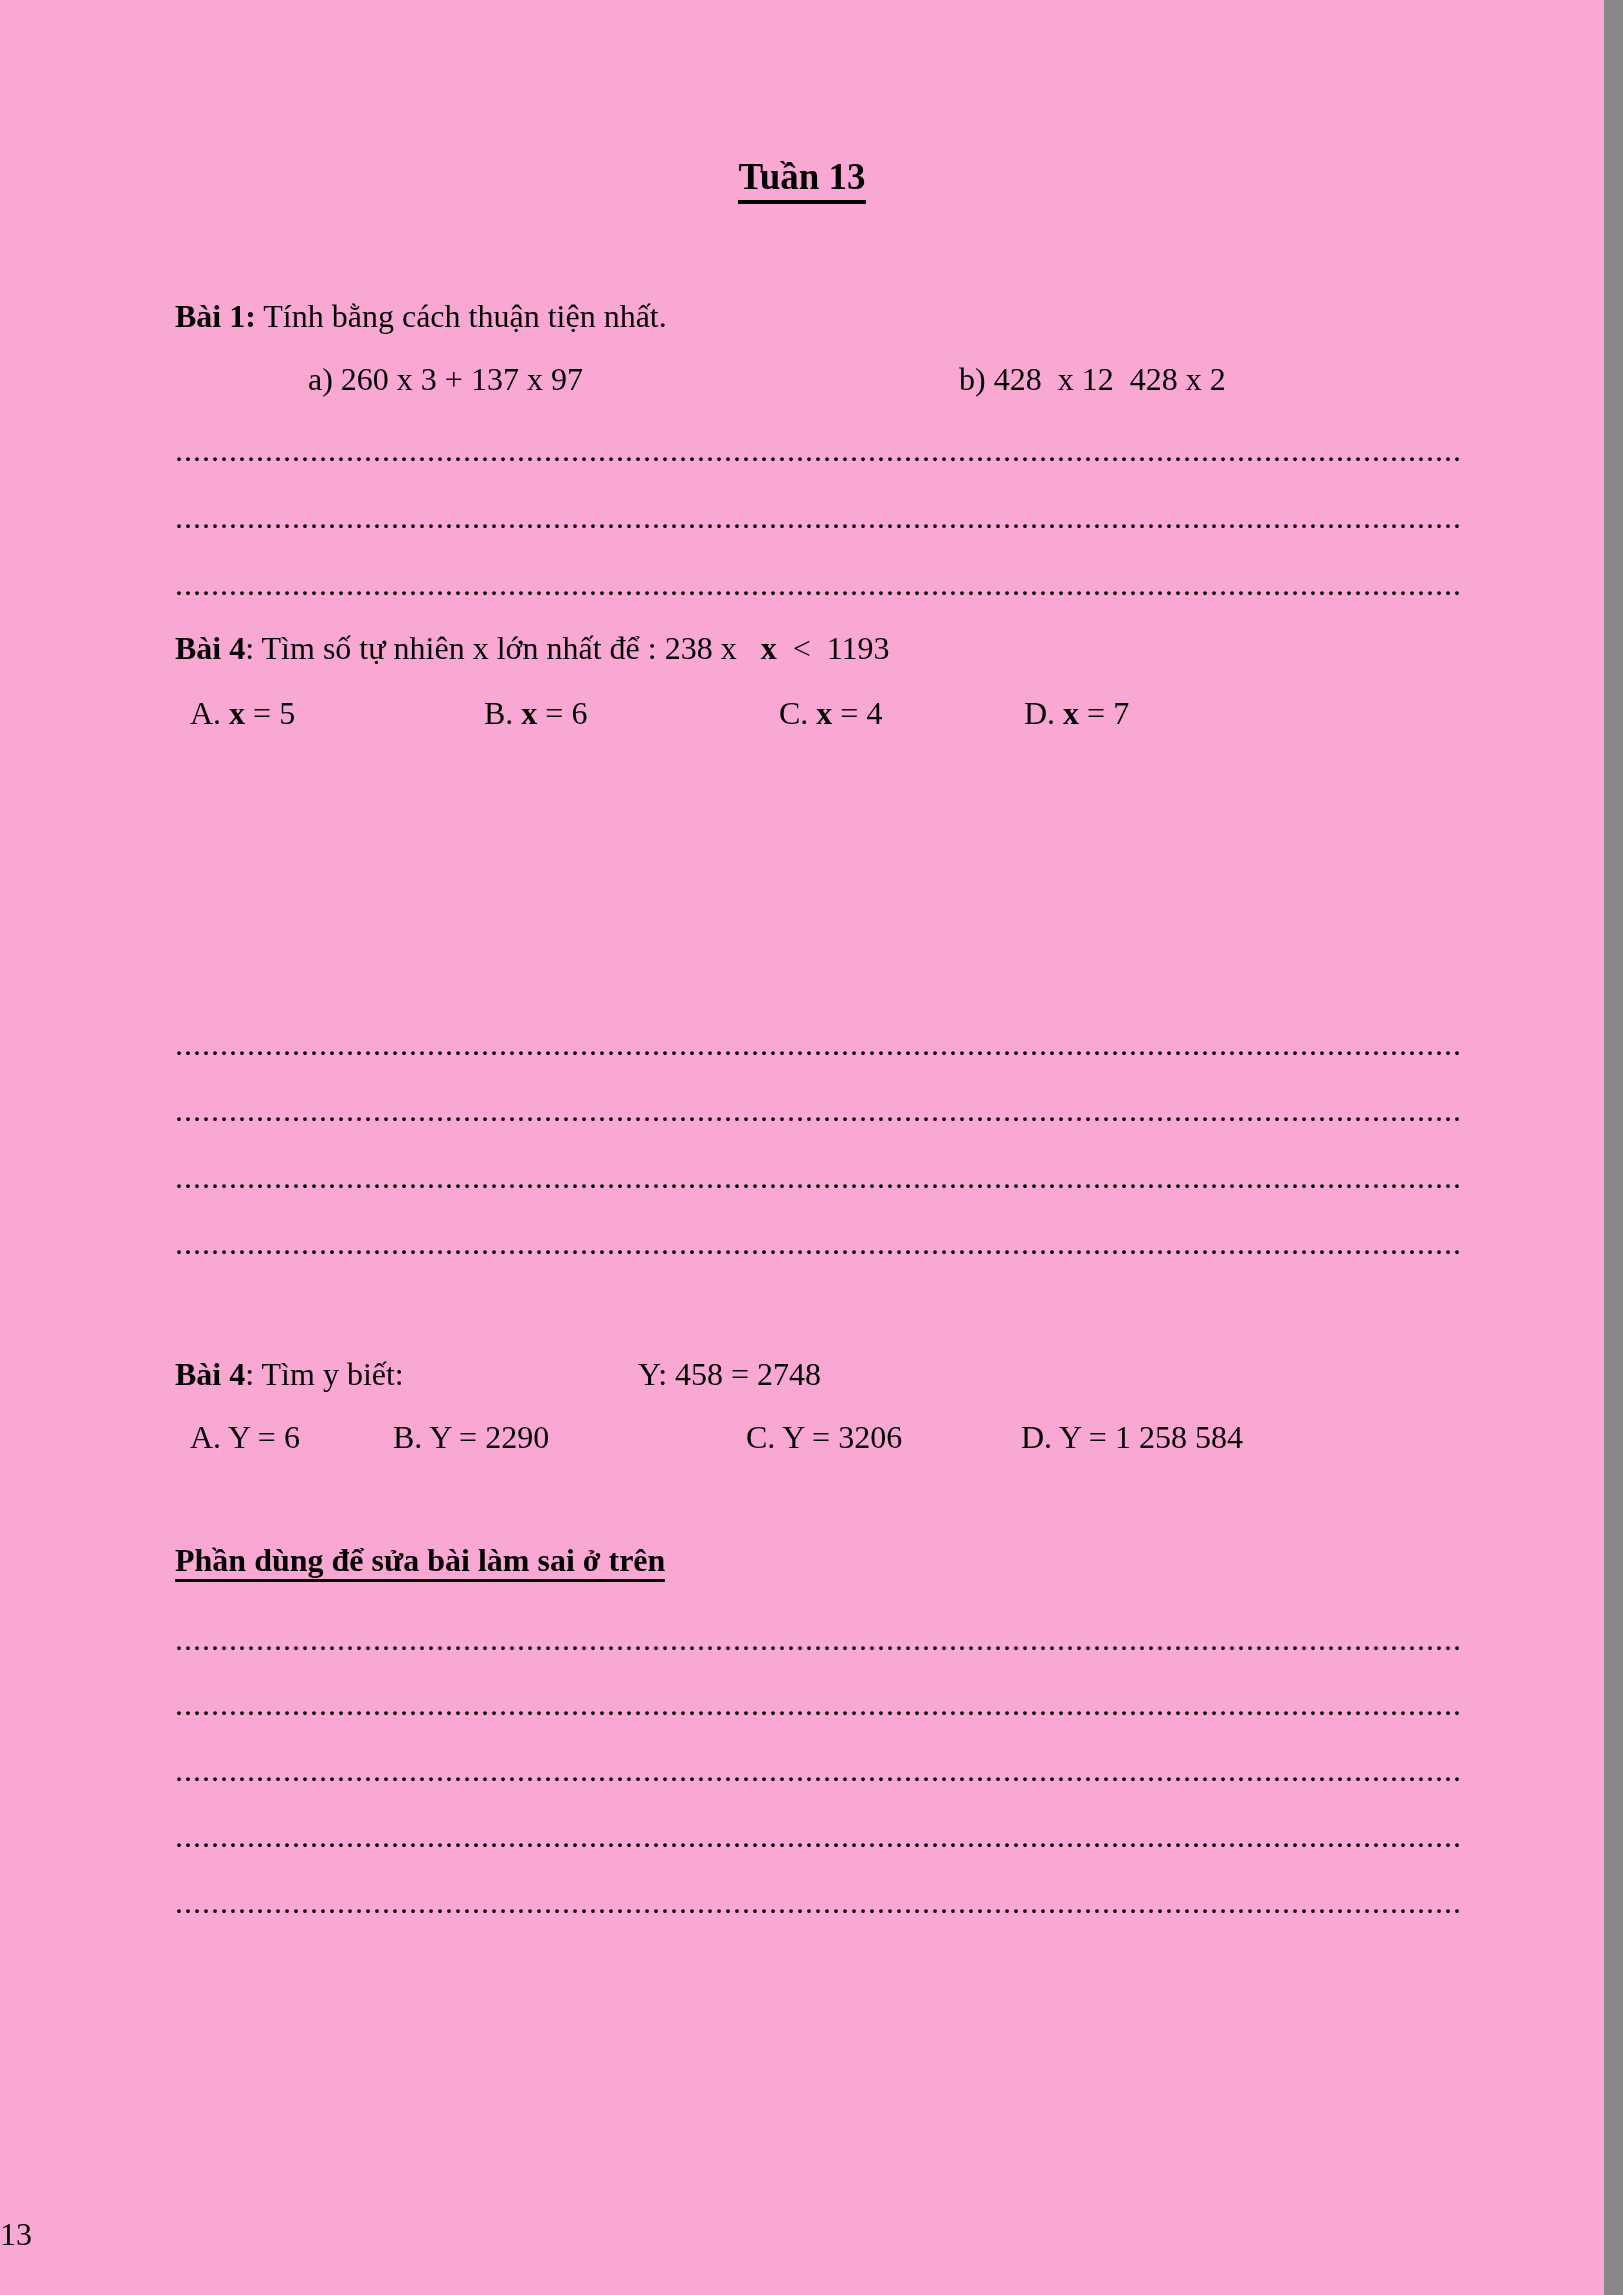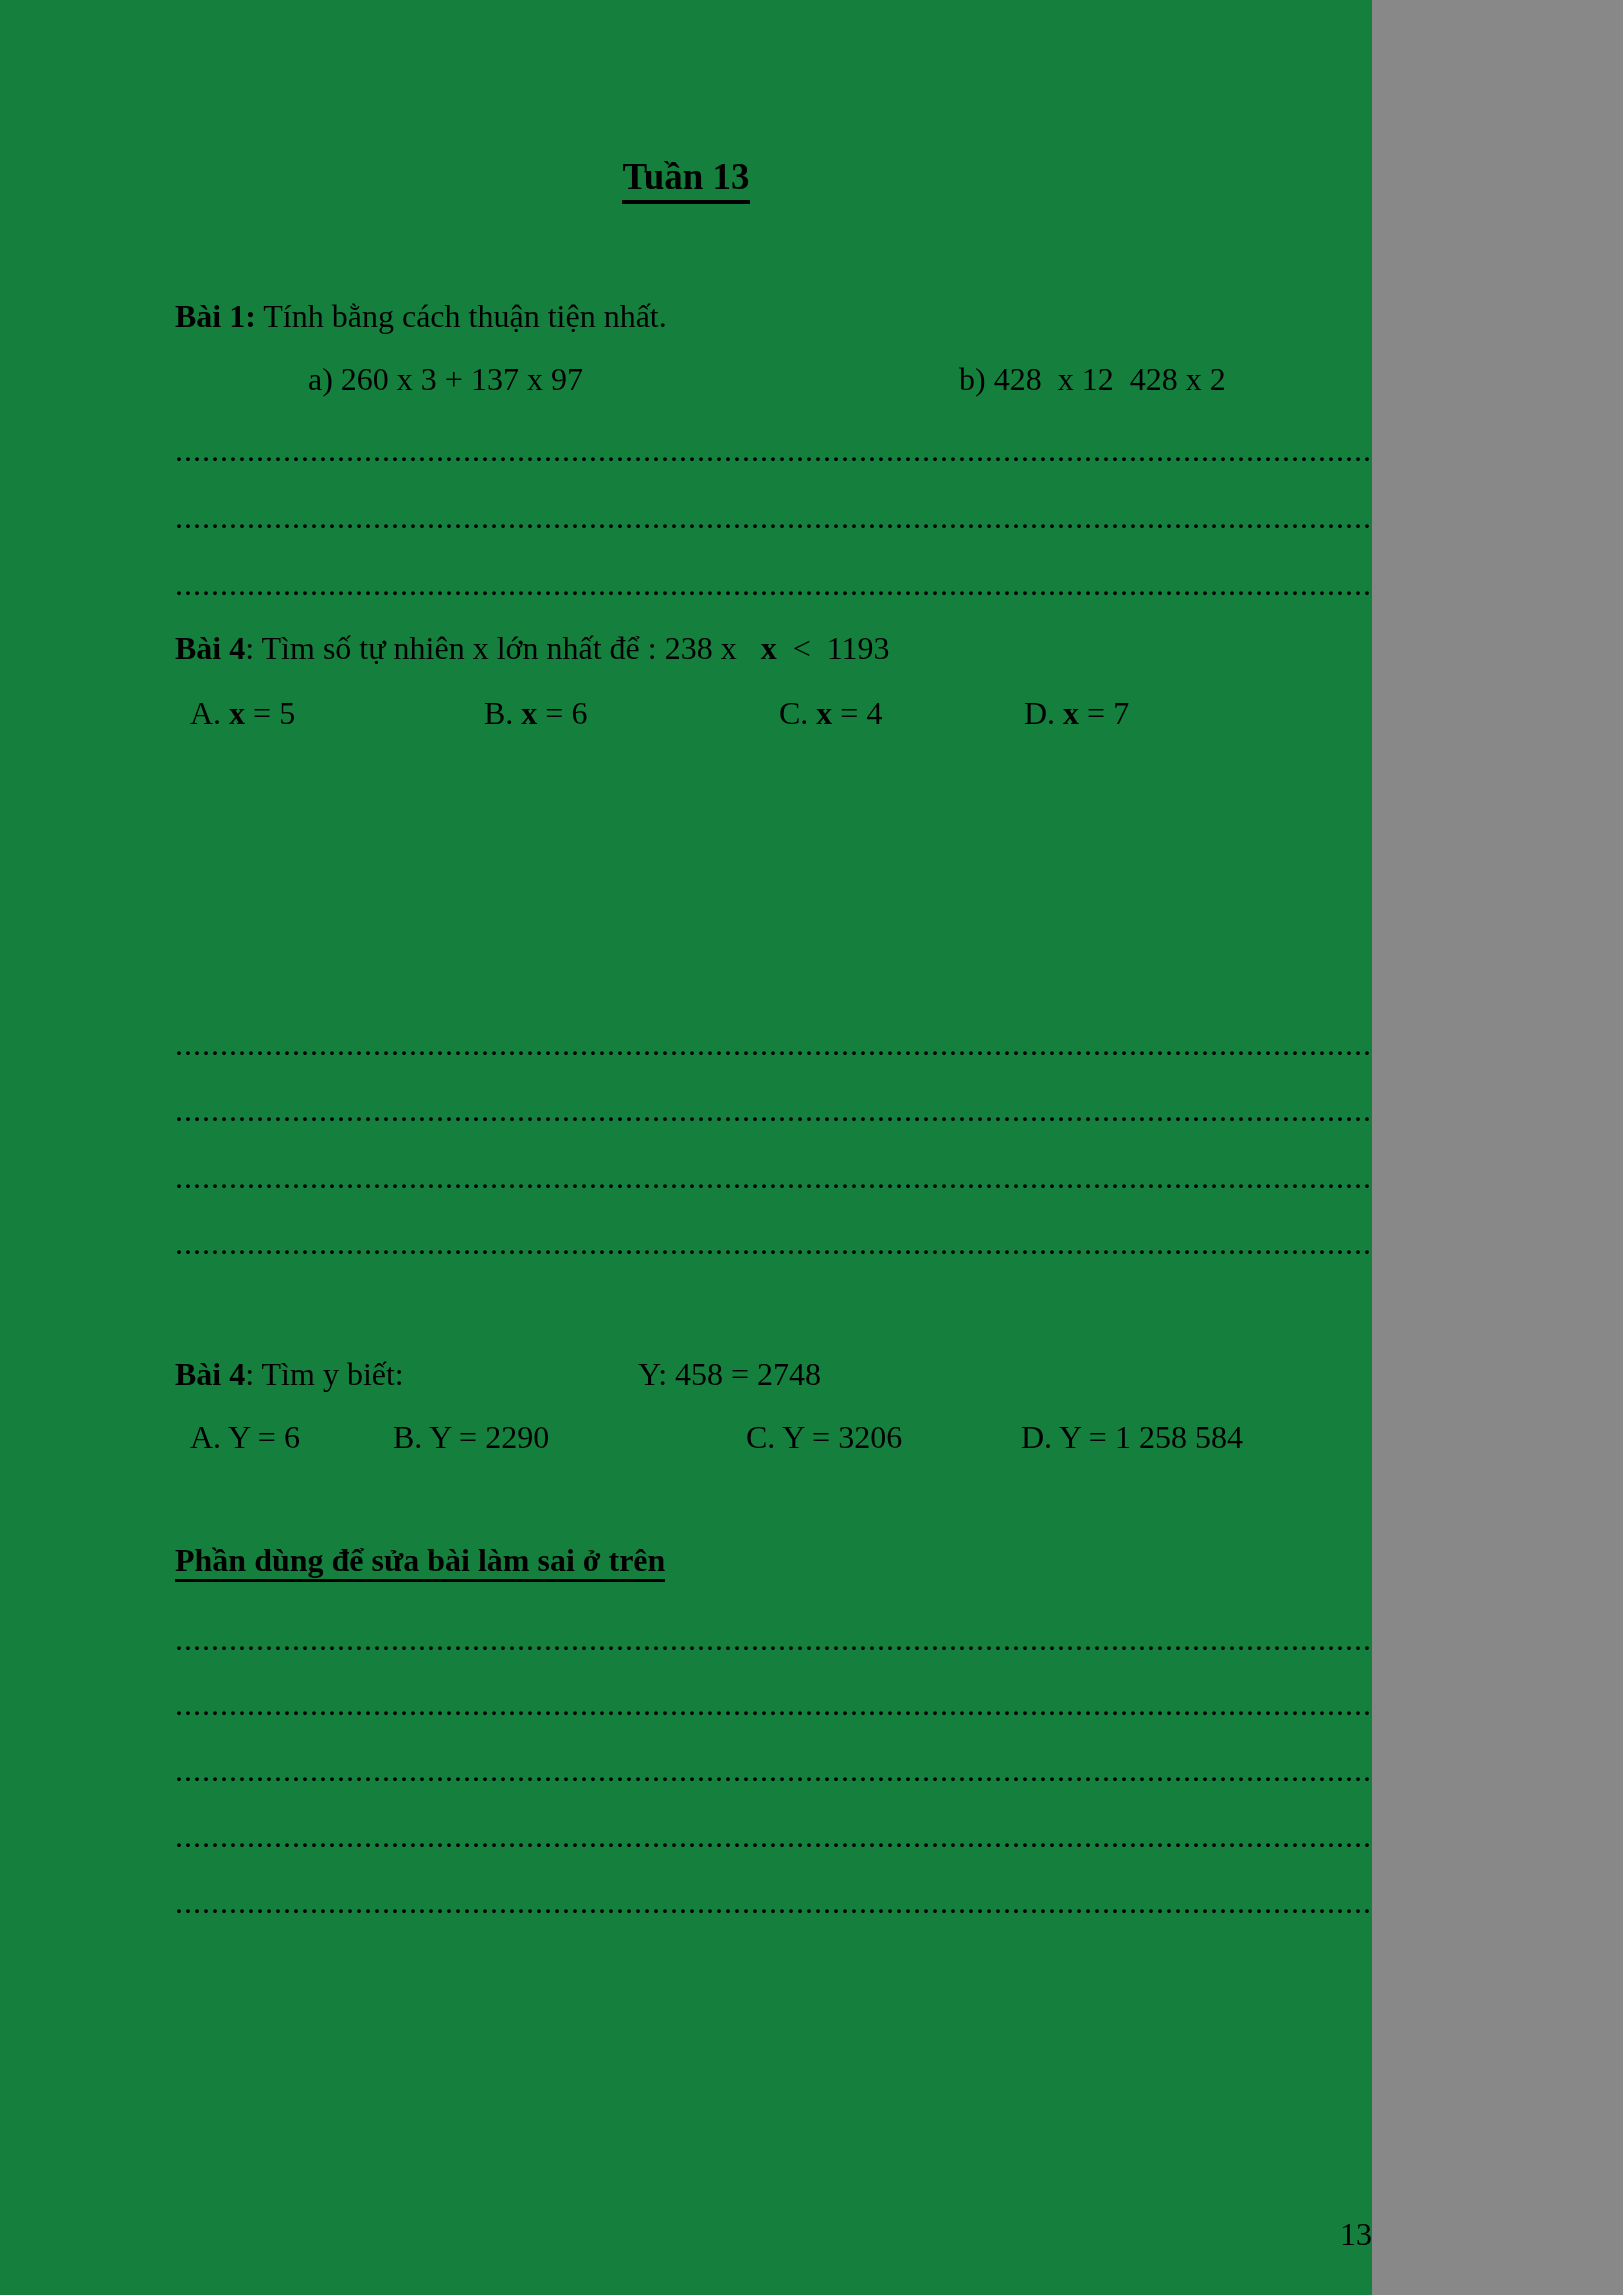--- a/index.html
+++ b/index.html
@@ -1,19 +1,19 @@
 <!DOCTYPE html>
 <html style="font-size:10.5px"><head>
 <meta charset="utf-8">
 <style>
   html,body{margin:0;padding:0;background:#888;}
   .page{
     position:relative;
-    width:1372px;height:2295px;
-    background:#15803d;
+    width:1604px;height:2295px;
+    background:#f9a8d4;
     color:#000000;
     font-family:"Liberation Serif","DejaVu Serif",serif;
     font-size:32px;
     overflow:hidden;
   }
   .abs{position:absolute;white-space:nowrap;}
   .title-wrap{position:absolute;top:157px;left:0;width:100%;text-align:center;}
   .title-text{
     display:inline-block;
     font-size:37px;font-weight:bold;
@@ -33,21 +33,21 @@
   }
   .section-heading{
     position:absolute;left:175px;
     font-weight:bold;
   }
   .section-heading .u{
     display:inline-block;
     border-bottom:3.9px solid #000;
     padding-bottom:0;
   }
-  .pagenum{position:absolute;top:2216px;left:0;width:100%;text-align:right;}
+  .pagenum{position:absolute;top:2216px;left:0;width:100%;text-align:left;}
 </style>
 </head>
 <body>
 
 <div class="page">
 
   <div class="title-wrap"><span class="title-text">Tuần 13</span></div>
 
   <div class="abs" style="left:175px;top:298px;"><b>Bài 1:</b><span> Tính bằng cách thuận tiện nhất.</span></div>
 

